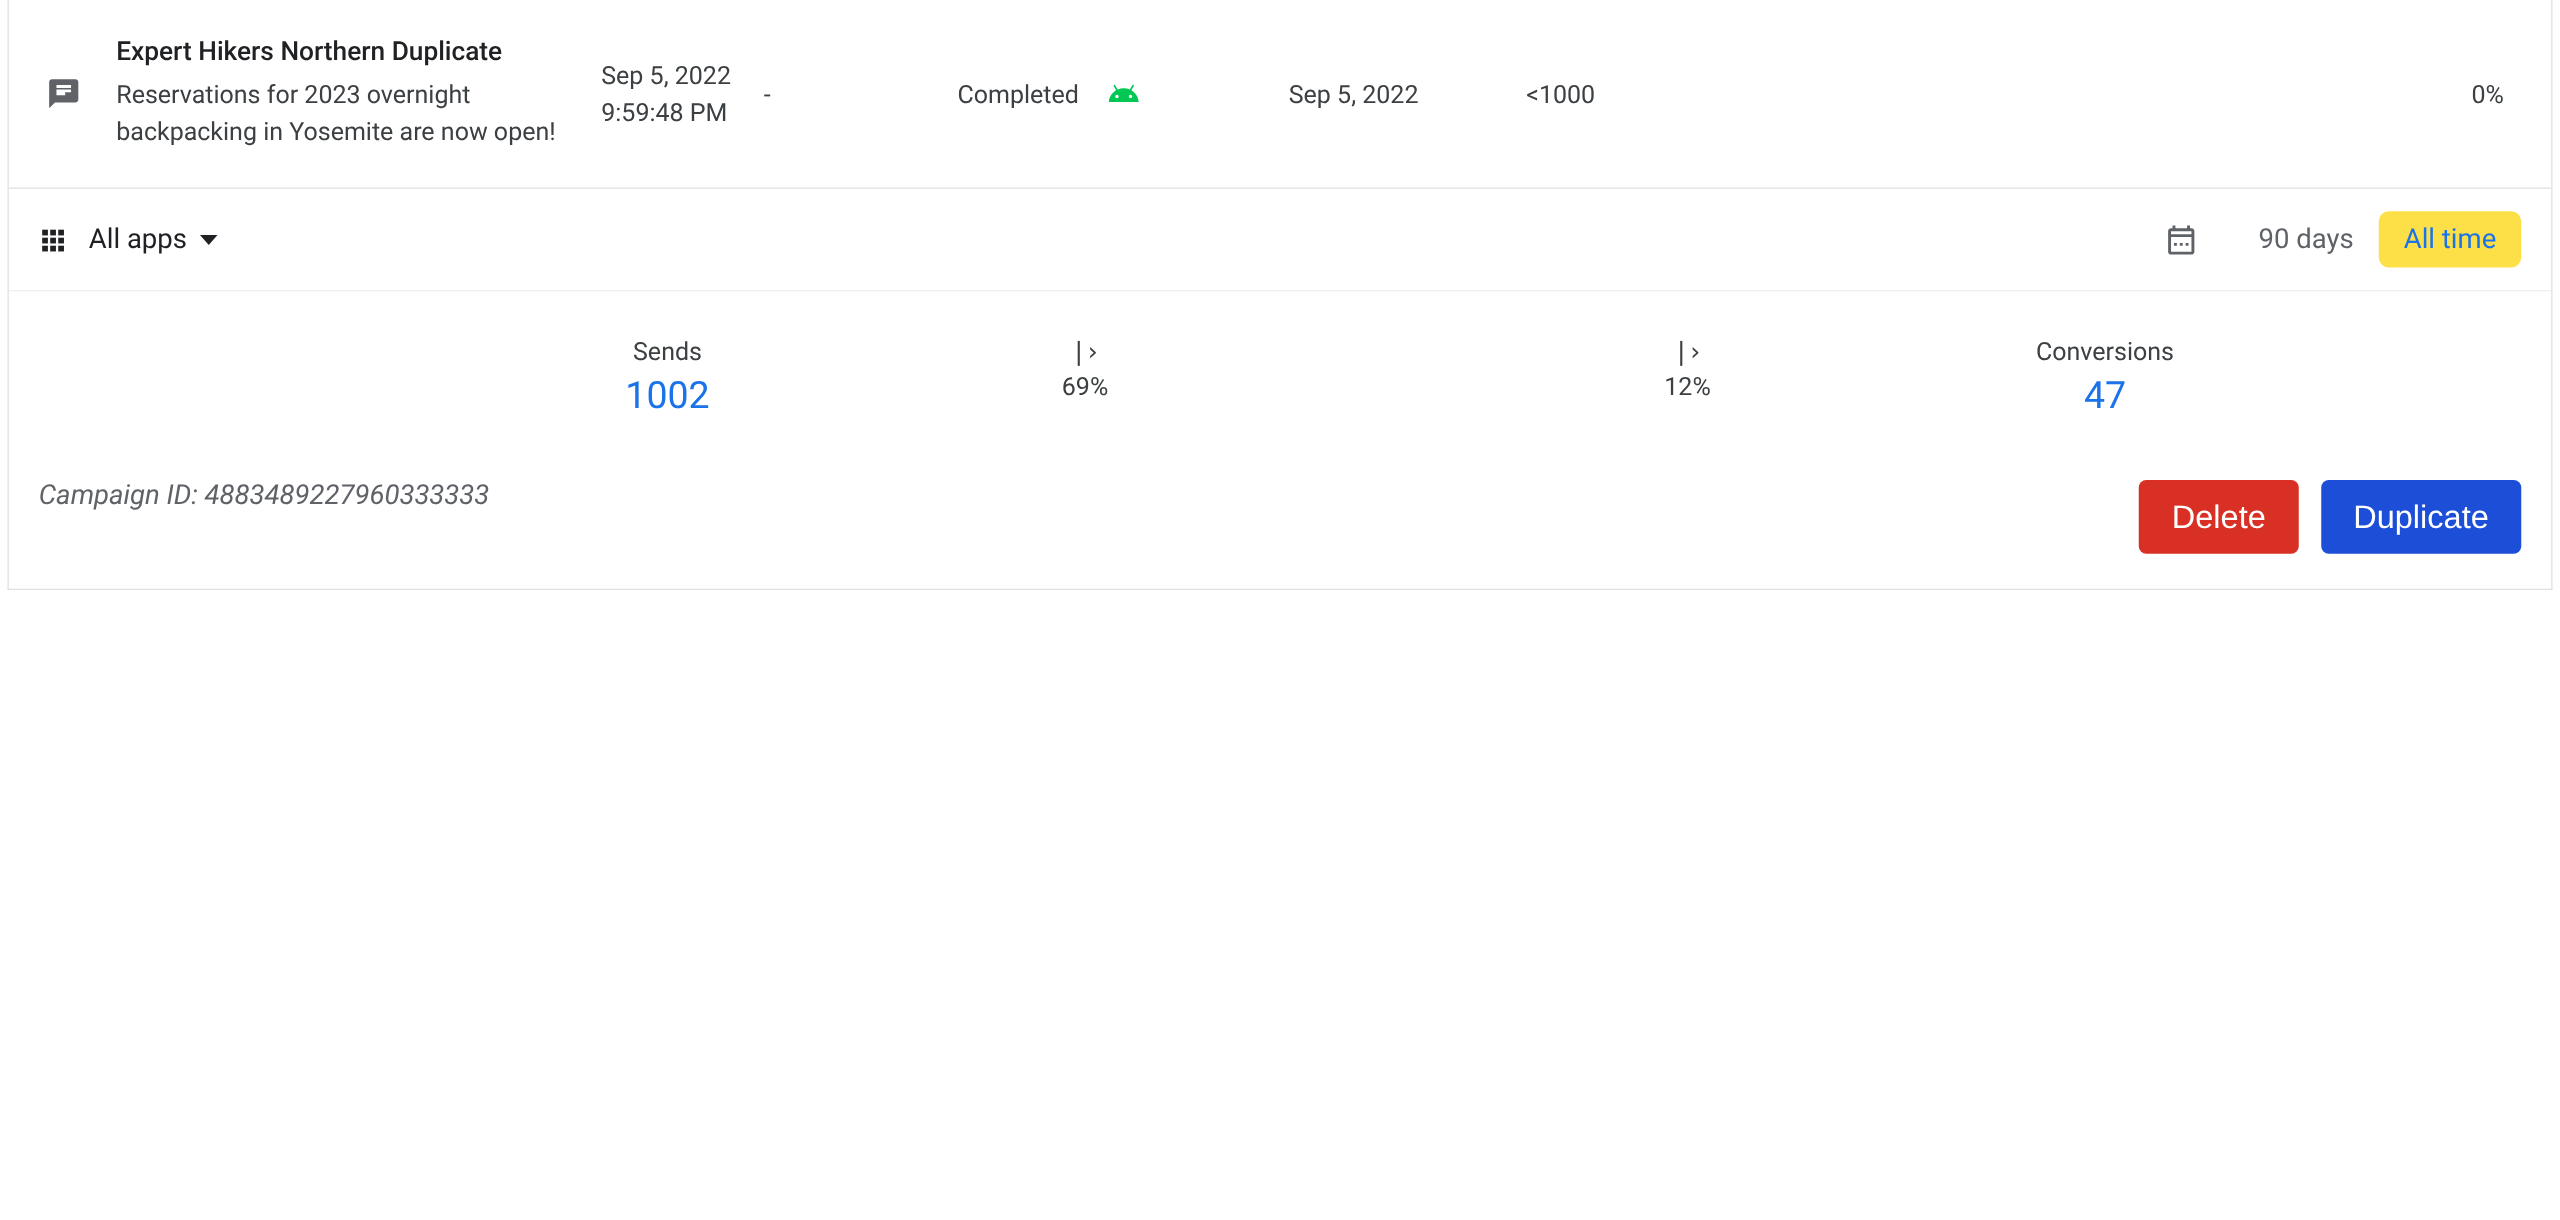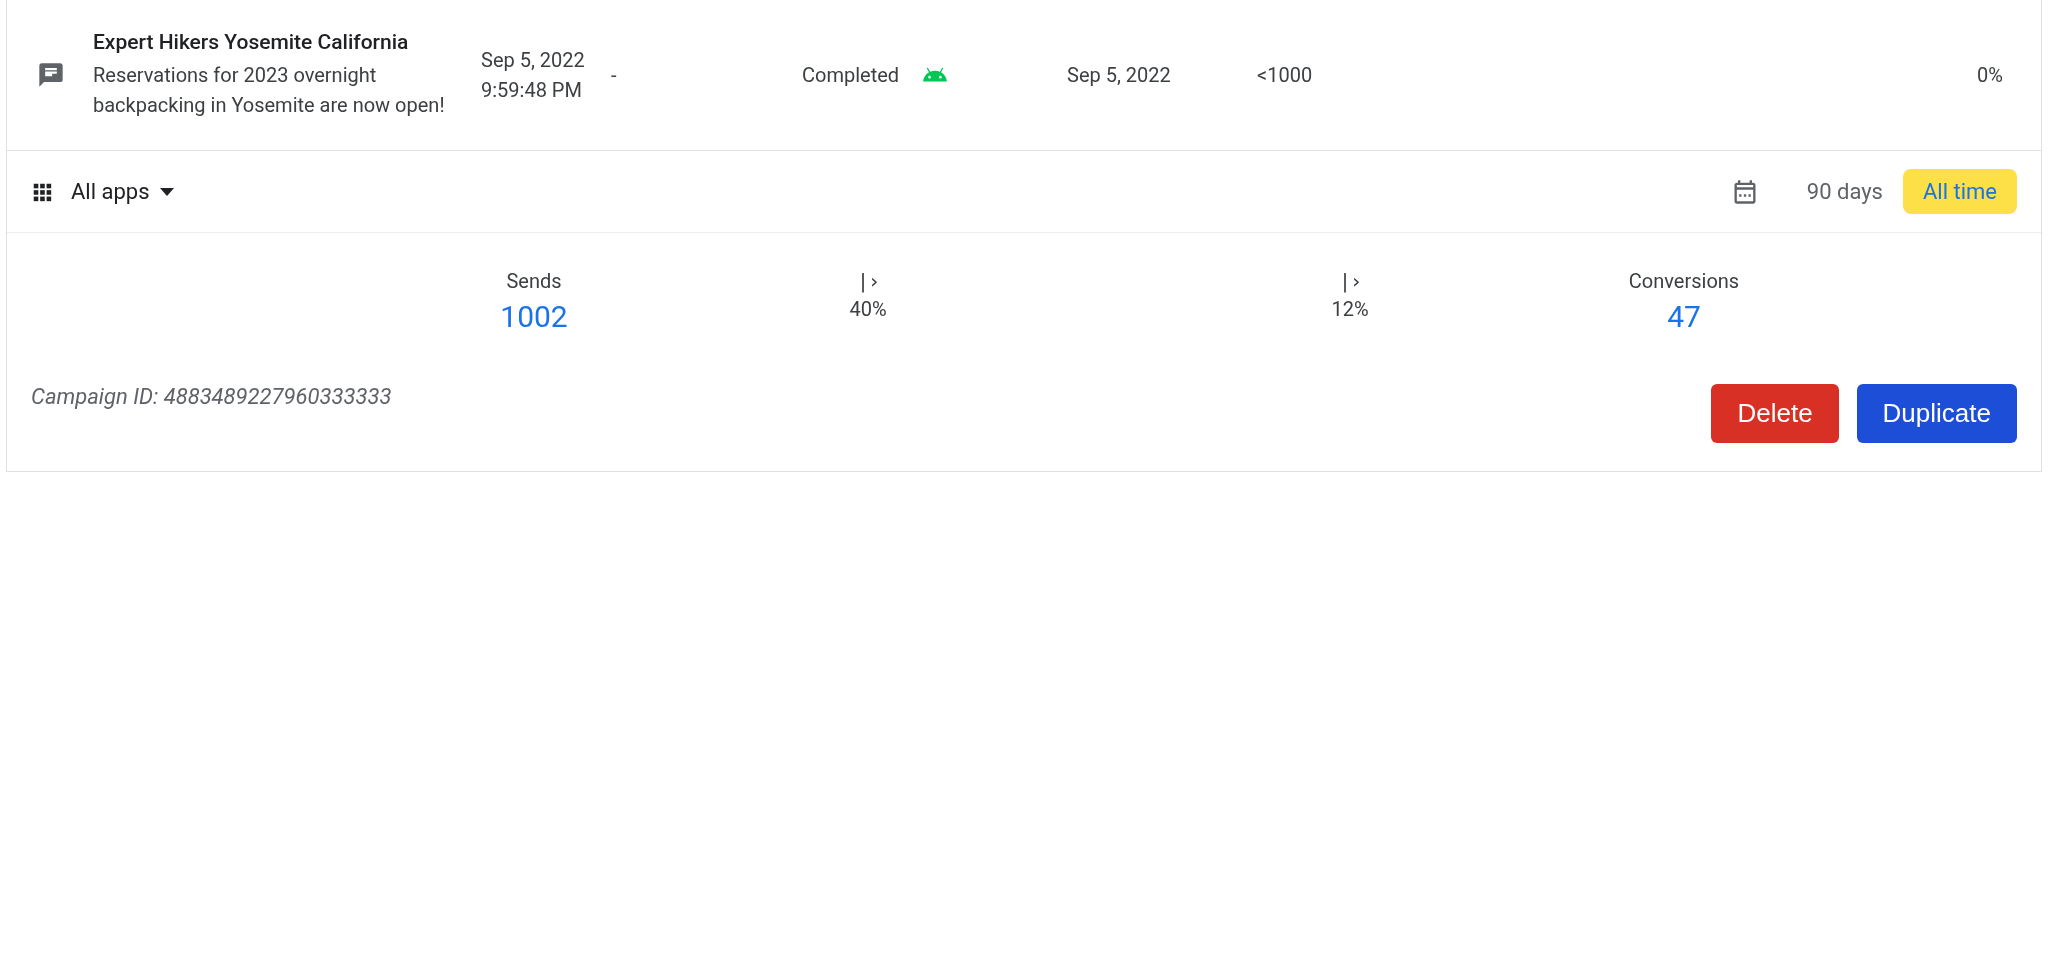--- a/index.html
+++ b/index.html
@@ -46,21 +46,21 @@
     font-size: 20px;
     color: #3c4043;
     line-height: 1.5;
   }
   .cell {
     font-size: 20px;
     color: #3c4043;
   }
   .cell.date1 { flex: 0 0 130px; line-height:1.5; }
   .cell.dash { flex: 0 0 155px; }
-  .cell.status { flex: 0 0 120px; margin-left: 36px; }
+  .cell.status { flex: 0 0 120px; }
   .cell.platform { flex: 0 0 145px; display:flex; align-items:center; }
   .cell.date2 { flex: 0 0 190px; }
   .cell.count { flex: 0 0 155px; }
   .cell.pct { flex: 1; text-align: right; padding-right: 8px; }
   .android-icon { color: #00c853; width:26px; height:26px; }
 
   
   .filter-bar {
     display: flex;
     align-items: center;
@@ -187,21 +187,21 @@
 
 <div class="card">
 
   <div class="header-row">
     <div class="icon-cell">
       <svg class="msg-icon" viewBox="0 0 24 24" fill="currentColor">
           <path d="M20 2H4c-1.1 0-2 .9-2 2v18l4-4h14c1.1 0 2-.9 2-2V4c0-1.1-.9-2-2-2zM7 9h10v2H7V9zm6 4H7v-2h6v2zM17 8H7V6h10v2z"></path>
         </svg>
     </div>
     <div class="title-cell">
-      <div class="title">Expert Hikers Yosemite California</div>
+      <div class="title">Expert Hikers Northern Duplicate</div>
       <div class="subtitle">Reservations for 2023 overnight backpacking in Yosemite are now open!</div>
     </div>
     <div class="cell date1">
       <div>Sep 5, 2022</div>
       <div>9:59:48 PM</div>
     </div>
     <div class="cell dash">-</div>
     <div class="cell status">Completed</div>
     <div class="cell platform">
       <svg class="android-icon" viewBox="0 0 24 24" fill="currentColor">
@@ -240,21 +240,21 @@
   <div class="chart-wrap">
 
     <div class="xaxis">
       <div style="width:150px"></div>
       <div class="xgroup" style="flex:0 0 186px">
         <div class="lbl">Sends</div>
         <div class="val">1002</div>
       </div>
       <div class="between" style="flex:1">
         <span class="funnel-icon">|›</span><br>
-        <span>40%</span>
+        <span>69%</span>
       </div>
       <div class="between" style="flex:1">
         <span class="funnel-icon">|›</span><br>
         <span>12%</span>
       </div>
       <div class="xgroup" style="flex:0 0 186px">
         <div class="lbl">Conversions</div>
         <div class="val">47</div>
       </div>
       <div style="width:40px"></div>

